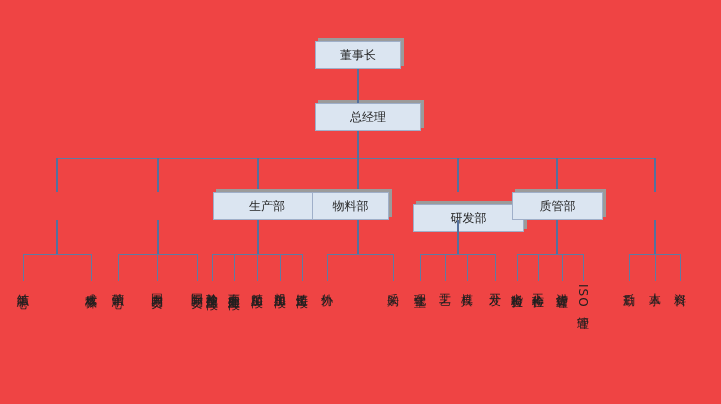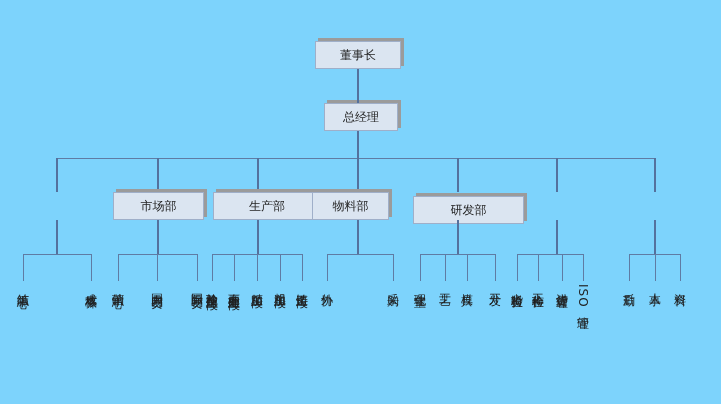--- a/index.html
+++ b/index.html
@@ -1,17 +1,17 @@
 <!DOCTYPE html>
 <html><head>
 <meta charset="utf-8">
 <style>
   html,body{margin:0;padding:0;background:#ffffff;}
   .canvas{
-    position:relative;width:721px;height:404px;background:#7dd3fc;
+    position:relative;width:721px;height:404px;background:#ef4444;
     font-family:"DejaVu Sans","Liberation Sans",sans-serif;
     overflow:hidden;
   }
   .box{
     position:absolute;height:28px;background:#dbe5f1;
     border:1px solid #9fafc9;box-shadow:3px -3px 0 0 #9b9b9b;
     display:flex;align-items:center;justify-content:center;
     font-size:12px;color:#1f1f1f;box-sizing:border-box;
   }
   .vline{position:absolute;width:2px;background:#54719d;}
@@ -21,37 +21,37 @@
     position:absolute;top:284px;writing-mode:vertical-rl;text-orientation:mixed;
     font-size:12px;letter-spacing:1px;line-height:14px;color:#1f1f1f;white-space:nowrap;
   }
 </style>
 </head>
 <body>
 
 <div class="canvas">
 
   <div class="box" style="left:315px;top:41px;width:86px">董事长</div>
-  <div class="box" style="left:324px;top:103px;width:74px">总经理</div>
+  <div class="box" style="left:315px;top:103px;width:106px">总经理</div>
 
   <div class="vline" style="left:357px;top:69px;height:34px"></div>
   <div class="vline" style="left:357px;top:131px;height:28px"></div>
   <div class="hline" style="left:57px;top:158px;width:599px"></div>
   <div class="vline" style="left:56px;top:158px;height:34px"></div>
   <div class="vline" style="left:157px;top:158px;height:34px"></div>
   <div class="vline" style="left:257px;top:158px;height:34px"></div>
   <div class="vline" style="left:357px;top:158px;height:34px"></div>
   <div class="vline" style="left:457px;top:158px;height:34px"></div>
   <div class="vline" style="left:556px;top:158px;height:34px"></div>
   <div class="vline" style="left:654px;top:158px;height:34px"></div>
 
-  <div class="box" style="left:113px;top:192px;width:91px">市场部</div>
   <div class="box" style="left:213px;top:192px;width:108px">生产部</div>
   <div class="box" style="left:312px;top:192px;width:77px">物料部</div>
-  <div class="box" style="left:413px;top:196px;width:111px">研发部</div>
+  <div class="box" style="left:413px;top:204px;width:111px">研发部</div>
+  <div class="box" style="left:512px;top:192px;width:91px">质管部</div>
 
   <div class="vline" style="left:56px;top:220px;height:34px"></div>
   <div class="hline" style="left:23px;top:254px;width:68px"></div>
   <div class="vline1" style="left:23px;top:254px;height:27px"></div>
   <div class="vline1" style="left:91px;top:254px;height:27px"></div>
   <div class="leaf" style="left:16px">结算中心</div>
   <div class="leaf" style="left:84px">成本核算</div>
 
   <div class="vline" style="left:157px;top:220px;height:34px"></div>
   <div class="hline" style="left:118px;top:254px;width:79px"></div>

